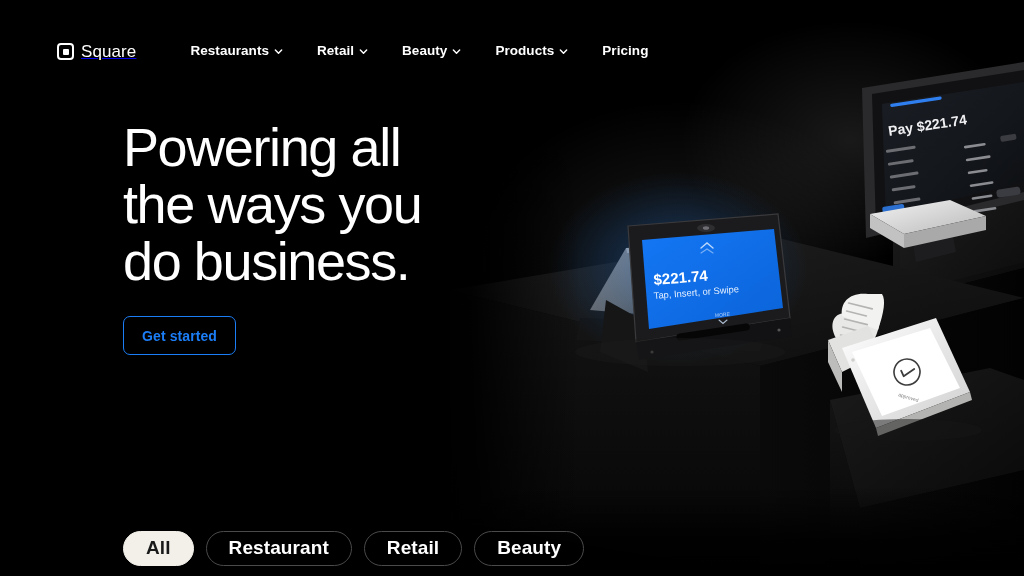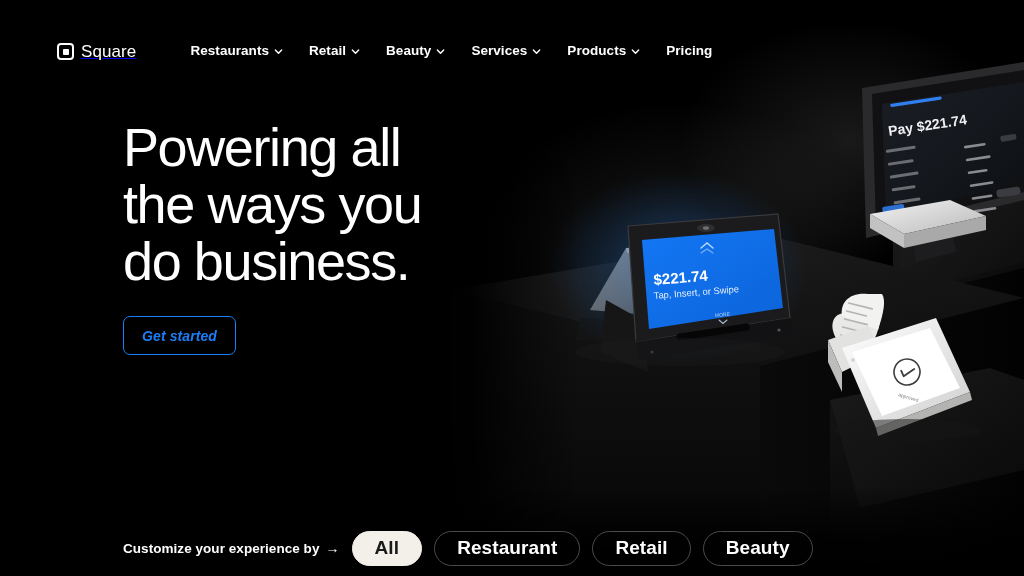--- a/index.html
+++ b/index.html
@@ -89,21 +89,21 @@
     font-size: 17px;
     font-weight: 400;
     letter-spacing: 0.1px;
     line-height: 1;
   }
 
   .nav {
     display: flex;
     align-items: center;
     margin-left: 38px;
-    gap: 6px;
+    gap: 14px;
   }
   .nav-item {
     display: flex;
     align-items: center;
     gap: 5px;
     color: #ffffff;
     font-size: 13.5px;
     font-weight: 700;
     letter-spacing: 0.05px;
     padding: 6px 10px;
@@ -165,21 +165,20 @@
     display: inline-flex;
     align-items: center;
     justify-content: center;
     cursor: pointer;
     white-space: nowrap;
   }
   .btn-outline {
     background: transparent;
     color: #1C7EF7;
     border: 1.5px solid #1C7EF7;
-    font-style: italic;
   }
   .btn-solid {
     background: #1C7EF7;
     color: #ffffff;
     border: 1.5px solid #1C7EF7;
   }
 
   
   .customize-bar {
     position: absolute;
@@ -442,26 +441,20 @@
         </svg>
       </button>
 
       <button class="nav-item">
         <span>Beauty</span>
         <svg class="caret" viewBox="0 0 10 10">
           <path d="M1.5 3.3 L5 6.9 L8.5 3.3" fill="none" stroke="#ffffff" stroke-width="1.6" stroke-linecap="round" stroke-linejoin="round"></path>
         </svg>
       </button>
 
-      <button class="nav-item">
-        <span>Services</span>
-        <svg class="caret" viewBox="0 0 10 10">
-          <path d="M1.5 3.3 L5 6.9 L8.5 3.3" fill="none" stroke="#ffffff" stroke-width="1.6" stroke-linecap="round" stroke-linejoin="round"></path>
-        </svg>
-      </button>
 
       <button class="nav-item">
         <span>Products</span>
         <svg class="caret" viewBox="0 0 10 10">
           <path d="M1.5 3.3 L5 6.9 L8.5 3.3" fill="none" stroke="#ffffff" stroke-width="1.6" stroke-linecap="round" stroke-linejoin="round"></path>
         </svg>
       </button>
 
       <button class="nav-item">
         <span>Pricing</span>
@@ -471,23 +464,19 @@
   </header>
 
   <section class="hero-copy">
     <h1 class="headline">Powering all the ways you do business.</h1>
     <div class="cta-row">
       <button class="btn btn-outline">Get started</button>
     </div>
   </section>
 
   <div class="customize-bar">
-    <span class="customize-label">
-      <span>Customize your experience by</span>
-      <span class="arrow">→</span>
-    </span>
     <button class="pill is-active">All</button>
     <button class="pill">Restaurant</button>
     <button class="pill">Retail</button>
     <button class="pill">Beauty</button>
   </div>
 
 </div>
 
 </body></html>

